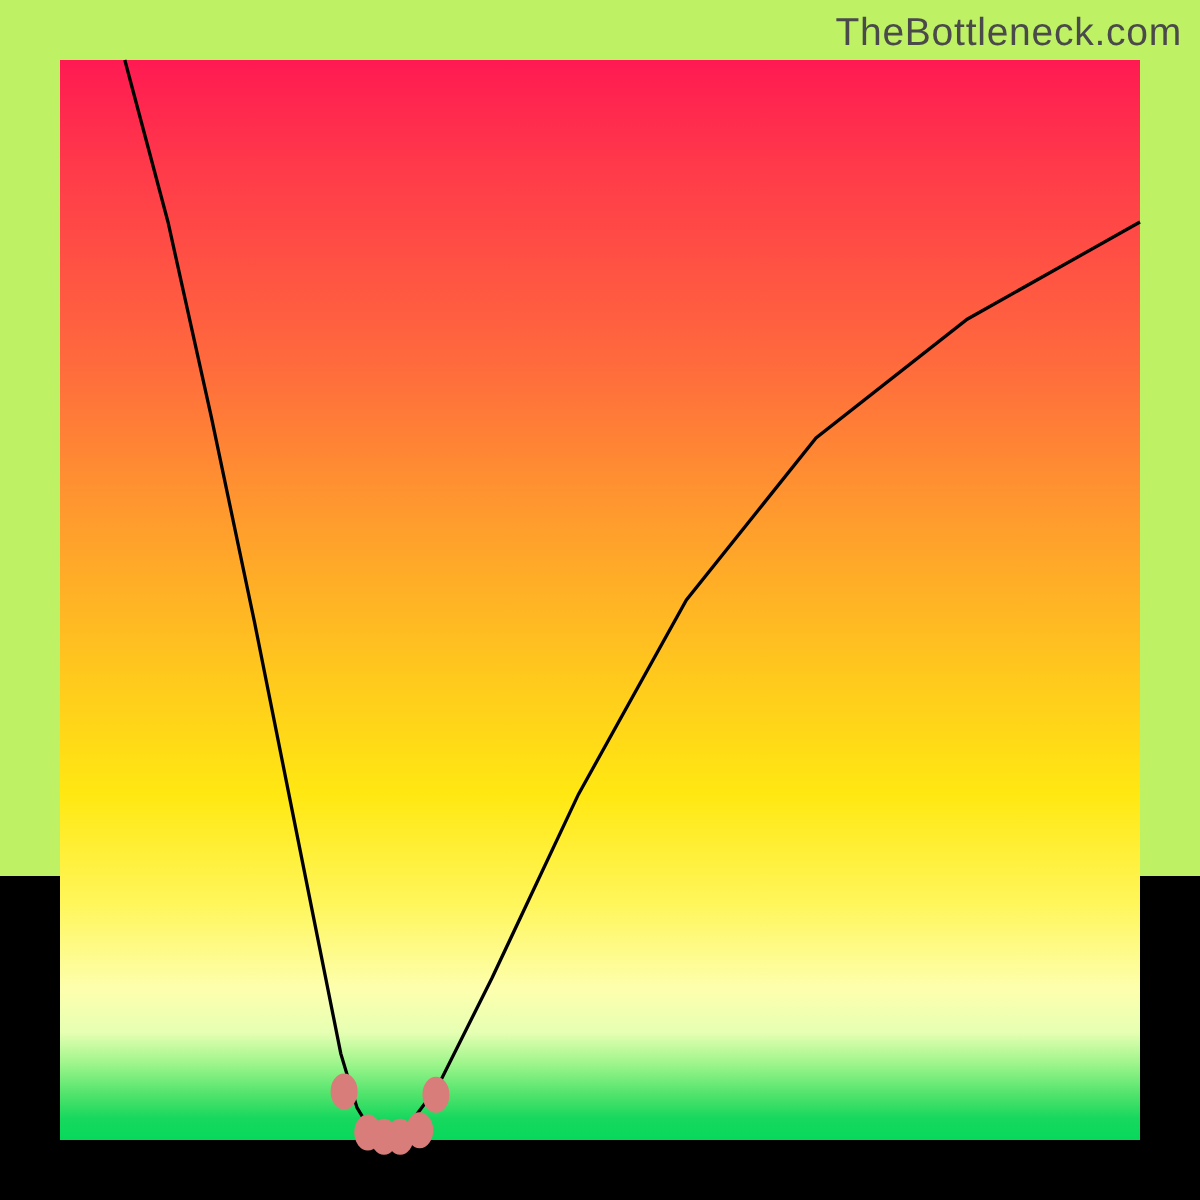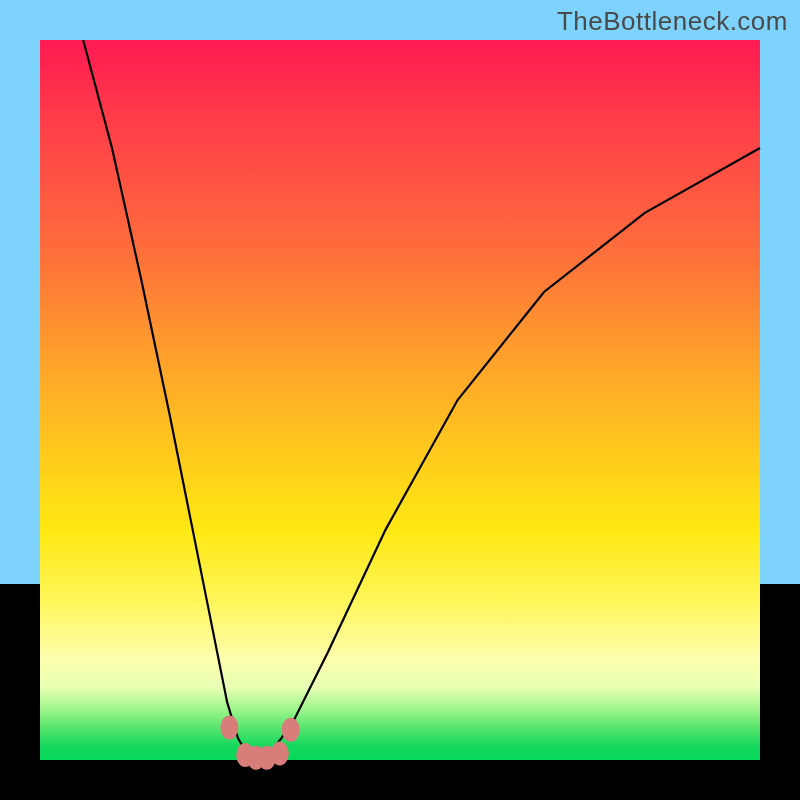--- a/index.html
+++ b/index.html
@@ -10,21 +10,21 @@
     background: #000;
     font-family: Arial, Helvetica, sans-serif;
     overflow: hidden;
   }
   .frame {
     position: absolute;
     left: 0;
     top: 0;
     width: 800px;
     height: 584px;
-    background: #7dd3fc;
+    background: #bef264;
   }
   .plot-area {
     position: absolute;
     left: 40px;
     top: 40px;
     width: 720px;
     height: 720px;
     
     background: linear-gradient(
       to bottom,

